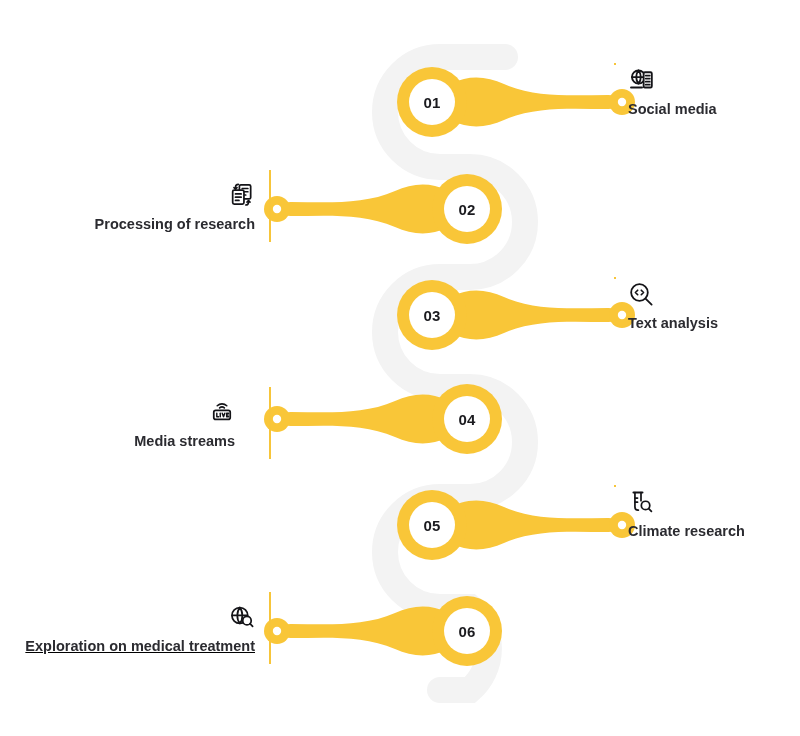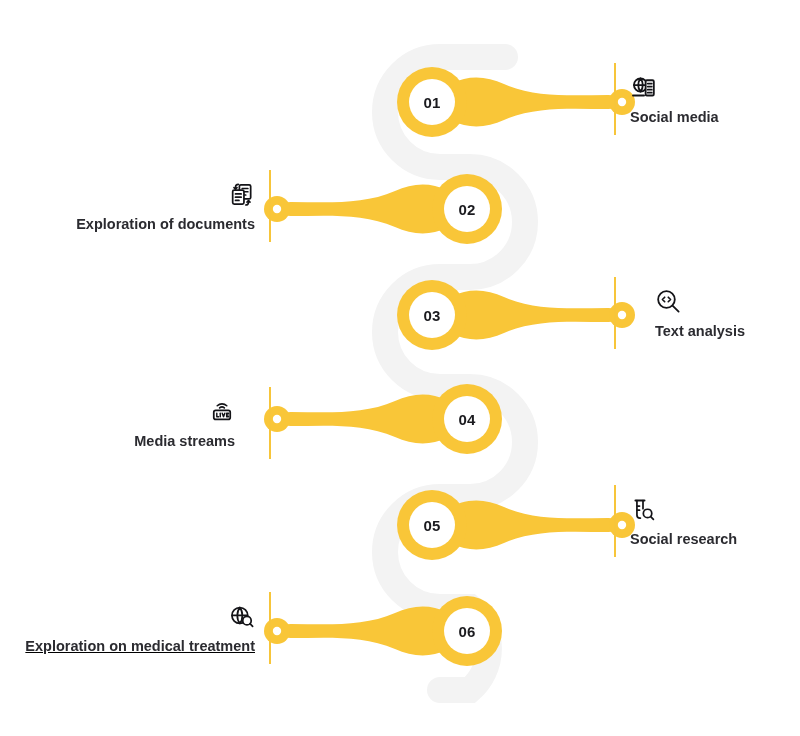--- a/index.html
+++ b/index.html
@@ -38,21 +38,21 @@
     font-size: 15px;
     fill: #1b1b1f;
     letter-spacing: 0.2px;
   }
   .label-block {
     position: absolute;
     display: flex;
     align-items: stretch;
   }
   .label-block.right {
-    flex-direction: row;
+    flex-direction: column;
   }
   .label-block.left {
     flex-direction: row-reverse;
   }
   .divider {
     width: 2px;
     background: #f7c53a;
     flex: 0 0 2px;
   }
   .label-inner {
@@ -179,25 +179,25 @@
             <rect x="9.6" y="2.6" width="10.4" height="13" rx="1.4" fill="#ffffff"></rect>
             <path d="M12.2 6 h5.2 M12.2 9 h5.2 M12.2 12 h3.2"></path>
             <rect x="3.4" y="7.4" width="10.4" height="13" rx="1.4" fill="#ffffff"></rect>
             <path d="M6 11 h5.2 M6 14 h5.2 M6 17 h3.2"></path>
             <path d="M8.6 2.2 a2.6 2.6 0 0 0 -2.6 2.6 v1.2" stroke-width="1.5"></path>
             <path d="M4.6 5.2 l1.4 1.4 l1.4 -1.4" stroke-width="1.5"></path>
             <path d="M15.4 21.2 a2.6 2.6 0 0 0 2.6 -2.6 v-1.2" stroke-width="1.5"></path>
             <path d="M19.4 18.6 l-1.4 -1.4 l-1.4 1.4" stroke-width="1.5"></path>
           </svg>
         </div>
-        <div class="label-text">Exploration of documents</div>
-      </div>
-    </div>
-
-    <div class="label-block right" style="left:614px; top:277px; height:72px;gap:25px;">
+        <div class="label-text">Processing of research</div>
+      </div>
+    </div>
+
+    <div class="label-block right" style="left:614px; top:277px; height:72px;">
       <div class="divider"></div>
       <div class="label-inner">
         <div class="icon-wrap">
           <svg width="27" height="27" viewBox="0 0 24 24" fill="none" stroke="#141418" stroke-width="1.6" stroke-linecap="round" stroke-linejoin="round">
             <circle cx="10.2" cy="10.2" r="7.4"></circle>
             <path d="M15.6 15.6 L21 21"></path>
             <path d="M8.6 8.2 L6.6 10.2 L8.6 12.2" stroke-width="1.5"></path>
             <path d="M11.8 8.2 L13.8 10.2 L11.8 12.2" stroke-width="1.5"></path>
           </svg>
         </div>
@@ -231,21 +231,21 @@
         <div class="icon-wrap">
           <svg width="26" height="26" viewBox="0 0 24 24" fill="none" stroke="#141418" stroke-width="1.6" stroke-linecap="round" stroke-linejoin="round">
             <path d="M5 3.2 h8.4" stroke-width="1.8"></path>
             <path d="M6.4 3.4 v13.2 a2.8 2.8 0 0 0 2.8 2.8 h0.4"></path>
             <path d="M12 3.4 v7.4"></path>
             <path d="M6.6 8.4 h2.2 M6.6 12.2 h2.2"></path>
             <circle cx="16.2" cy="15.2" r="3.9" fill="#ffffff"></circle>
             <path d="M19.1 18.1 L21.6 20.6"></path>
           </svg>
         </div>
-        <div class="label-text">Social research</div>
+        <div class="label-text">Climate research</div>
       </div>
     </div>
 
     <div class="label-block left" style="left:53px; top:592px; height:72px; width:218px;text-decoration:underline;">
       <div class="divider"></div>
       <div class="label-inner">
         <div class="icon-wrap">
           <svg width="26" height="26" viewBox="0 0 24 24" fill="none" stroke="#141418" stroke-width="1.6" stroke-linecap="round" stroke-linejoin="round">
             <circle cx="10" cy="10.6" r="7.3"></circle>
             <path d="M3.1 10.6 h13.8 M10 3.3 c-3.1 3.6 -3.1 11 0 14.6 M10 3.3 c3.1 3.6 3.1 11 0 14.6"></path>

